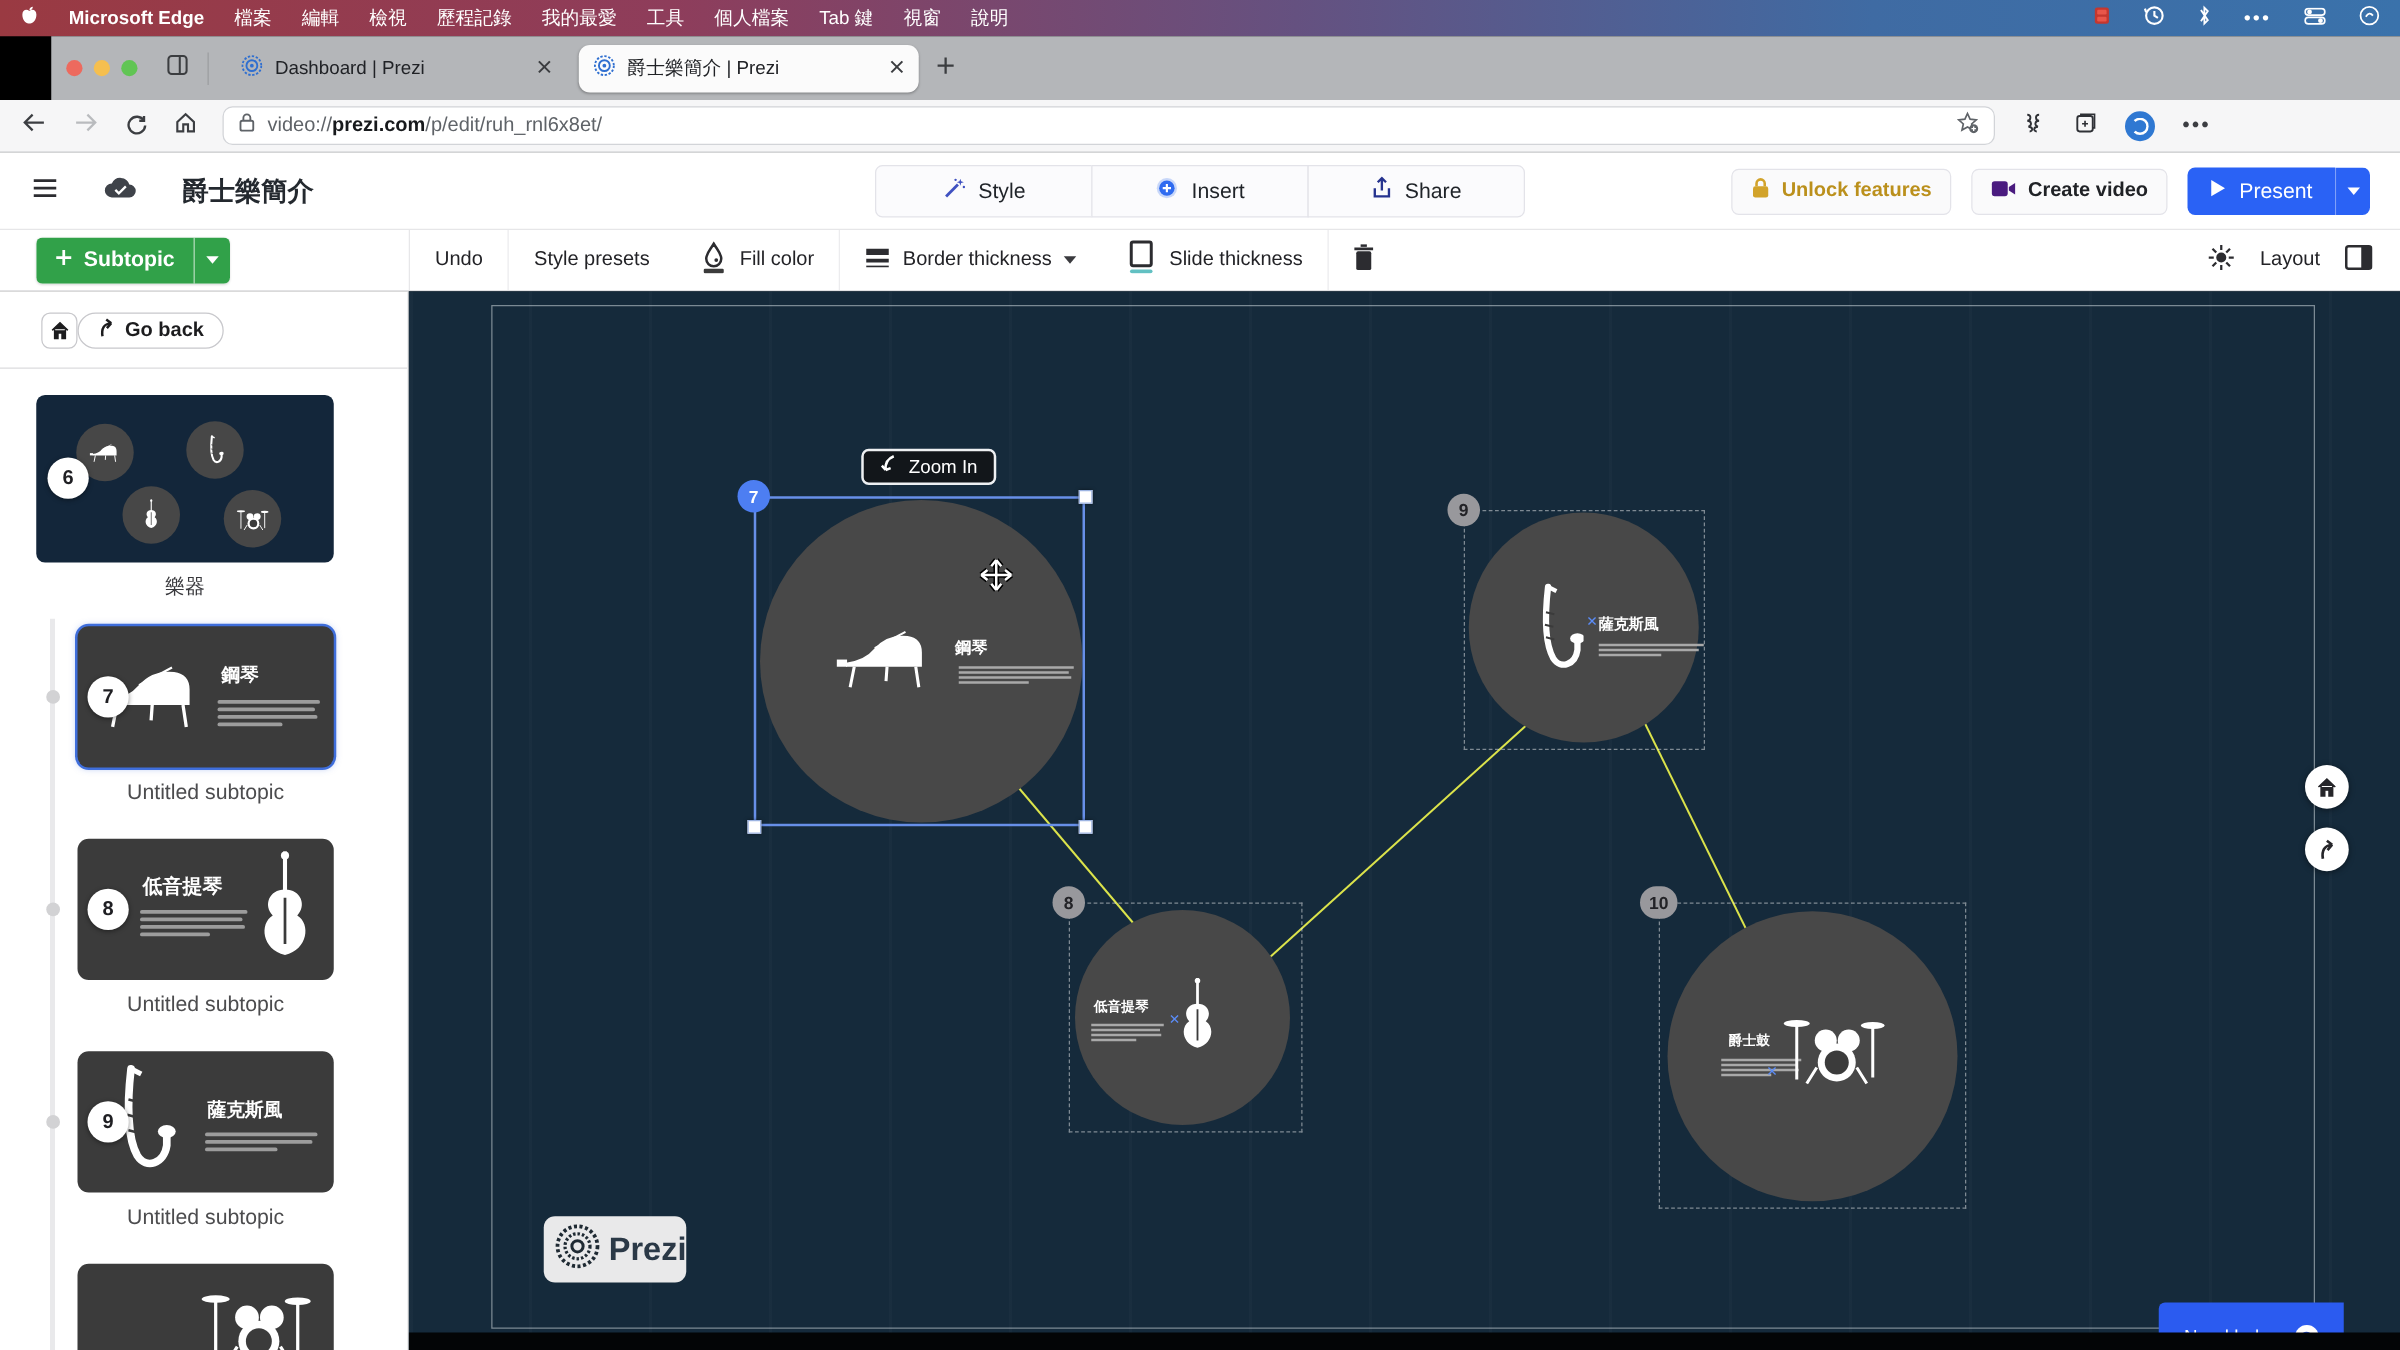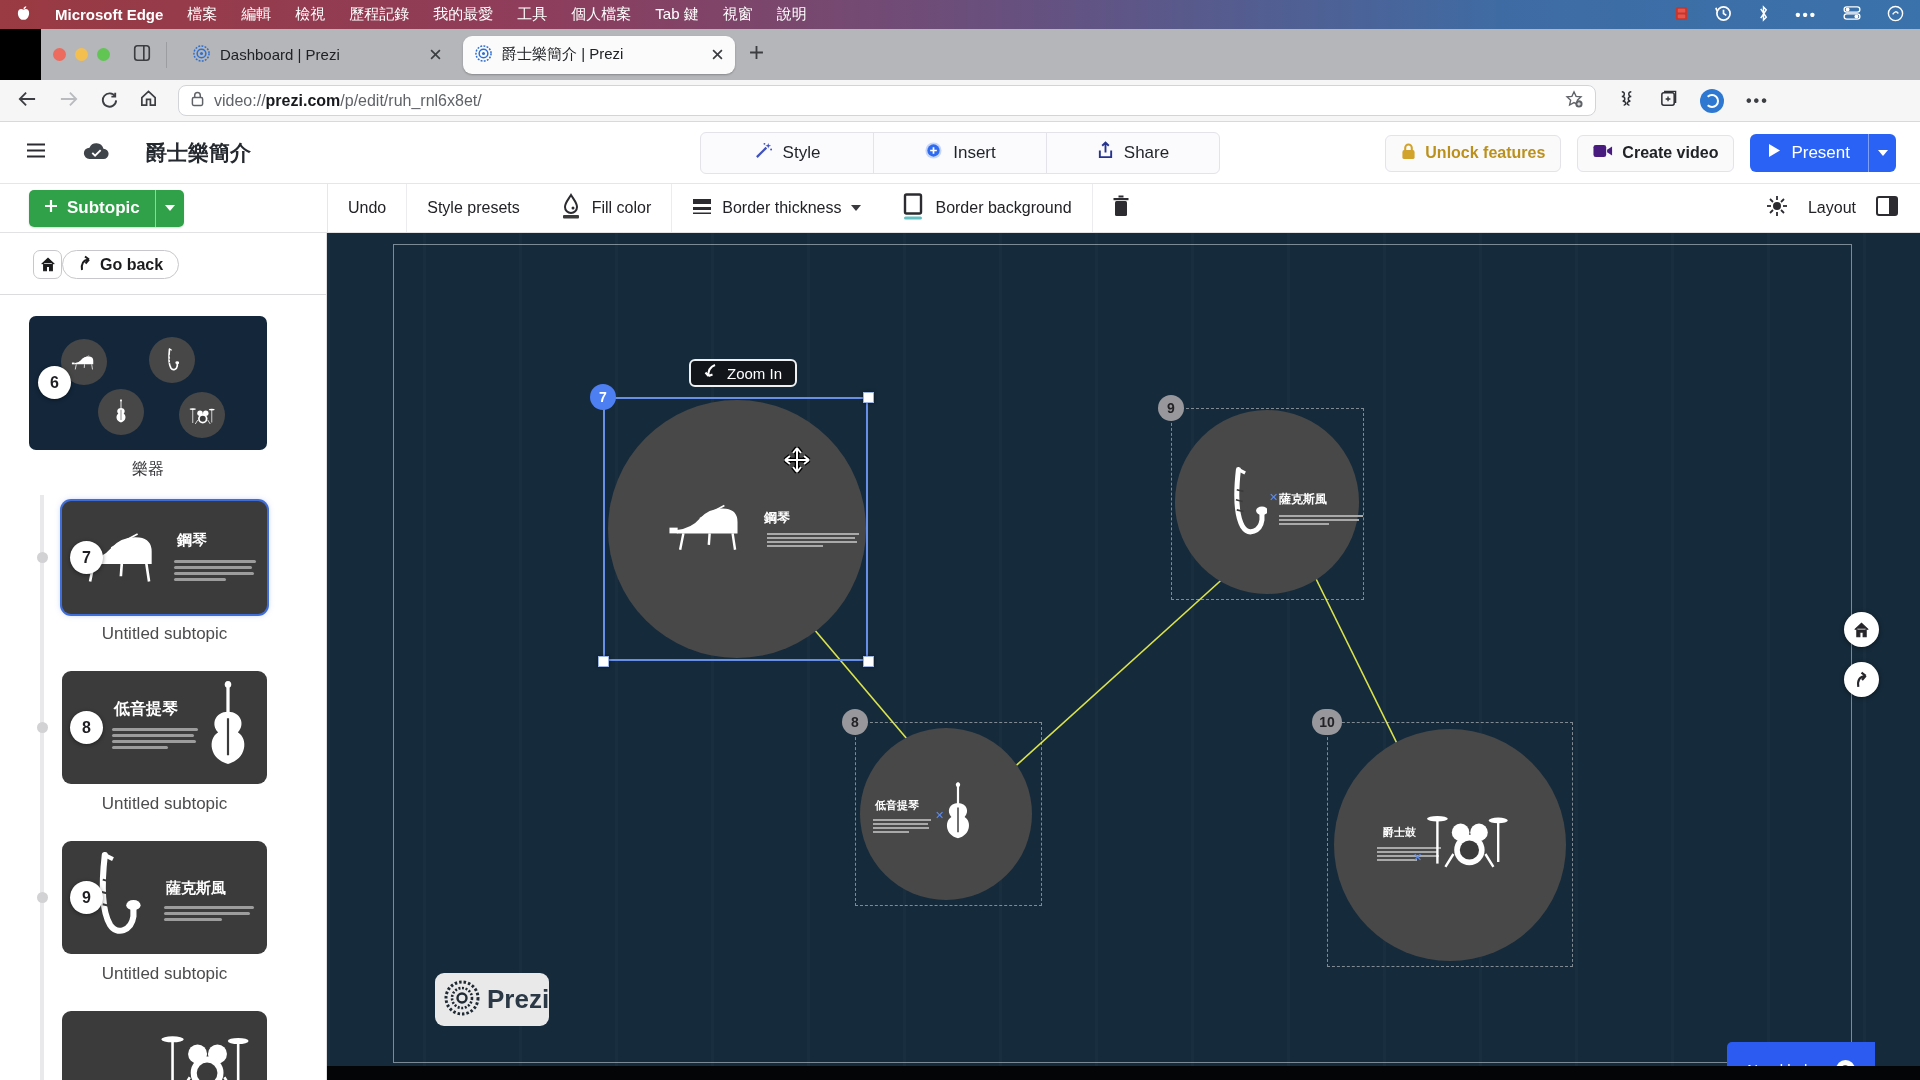--- a/index.html
+++ b/index.html
@@ -465,21 +465,21 @@
       <span>Border thickness</span>
       <span class="caret-dark"></span>
     </div>
     <div class="tb-item">
       <span>
         <svg width="24" height="27" viewBox="0 0 24 27">
             <rect x="4" y="1.5" width="16" height="19" rx="1.5" fill="none" stroke="#2c2c30" stroke-width="2.4"></rect>
             <rect x="3" y="23.5" width="18" height="3" rx="1.5" fill="#62c0c2"></rect>
           </svg>
       </span>
-      <span>Border background</span>
+      <span>Slide thickness</span>
     </div>
     <span class="tb-sep"></span>
     <div class="tb-item">
       <span>
         <svg width="16" height="22" viewBox="0 0 16 22">
             <rect x="2" y="6" width="12" height="15" rx="1.5" fill="#2c2c30"></rect>
             <rect x="0.5" y="3" width="15" height="2.2" fill="#2c2c30"></rect>
             <rect x="5.5" y="0.5" width="5" height="2" fill="#2c2c30"></rect>
           </svg>
       </span>

